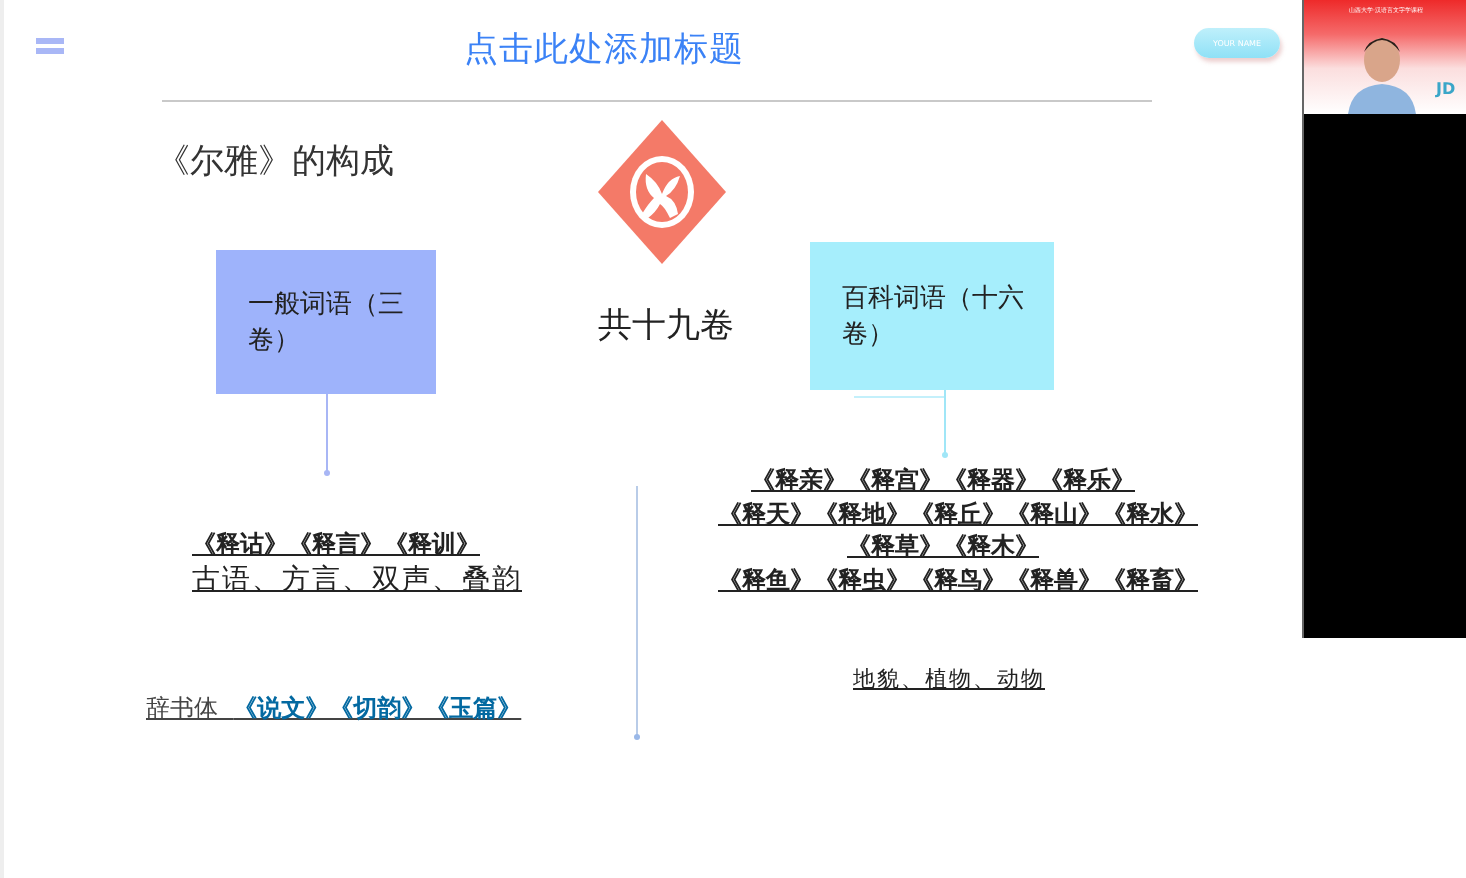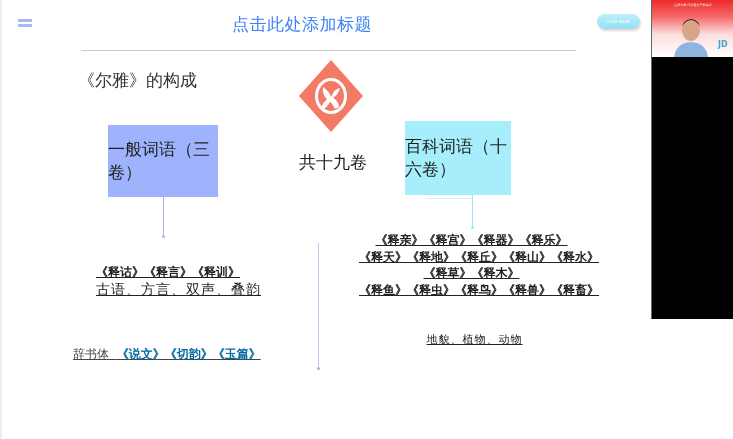--- a/index.html
+++ b/index.html
@@ -15,23 +15,23 @@
     .title-rule { position: absolute; left: 79px; top: 50px; width: 495px; height: 1px; background: #c9c9c9; }
 
     .name-pill { position: absolute; left: 595px; top: 14px; width: 43px; height: 15px; border-radius: 8px;
       background: linear-gradient(180deg, #bff0fb, #8fe1f6); box-shadow: 1px 2px 2px rgba(200,120,120,0.35);
       font-family: "DejaVu Sans", sans-serif; font-size: 4px; color: #ffffff; text-align: center; line-height: 15px; }
 
     .section-heading { position: absolute; left: 76px; top: 69px; font-size: 17px; color: #333; }
 
     .logo-diamond { position: absolute; left: 297px; top: 60px; width: 64px; height: 72px; }
 
-    .box { position: absolute; display: flex; align-items: center; justify-content: center; font-size: 17px; color: #222; }
+    .box { position: absolute; display: flex; align-items: center; justify-content: center; font-size: 13px; color: #222; padding-left: 16px; }
     .box-general { left: 106px; top: 125px; width: 110px; height: 72px; background: #9eb3fb; justify-content: flex-start; }
-    .box-encyc { left: 403px; top: 121px; width: 106px; height: 74px; background: #a6eefc; }
+    .box-encyc { left: 403px; top: 121px; width: 122px; height: 74px; background: #a6eefc; }
 
     .total-label { position: absolute; left: 297px; top: 151px; font-size: 17px; color: #222; }
 
     .vline { position: absolute; width: 1px; }
     .vline-left { left: 161px; top: 197px; height: 40px; background: #a8b6f5; }
     .vline-right { left: 470px; top: 195px; height: 33px; background: #a0e6f7; }
     .hline-right { position: absolute; left: 425px; top: 198px; width: 45px; height: 1px; background: #c4f0fb; }
     .vline-mid { left: 316px; top: 243px; height: 125px; background: #b9cce8; }
     .dot { position: absolute; width: 3px; height: 3px; border-radius: 50%; }
     .dot-left { left: 160px; top: 235px; background: #a8b6f5; }

